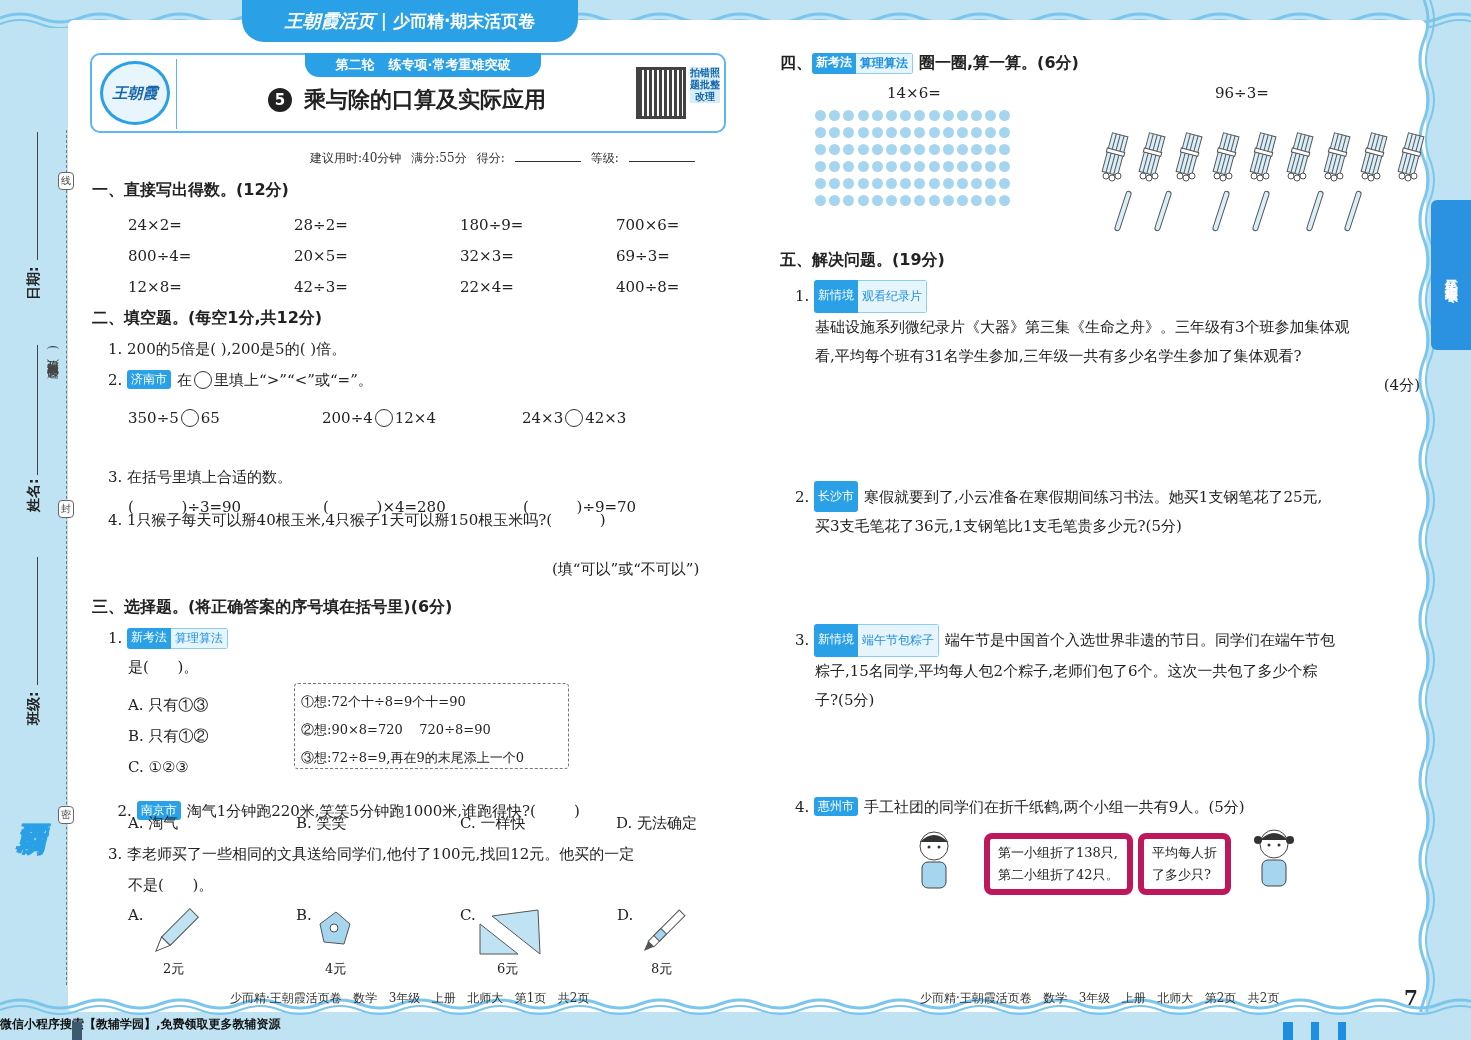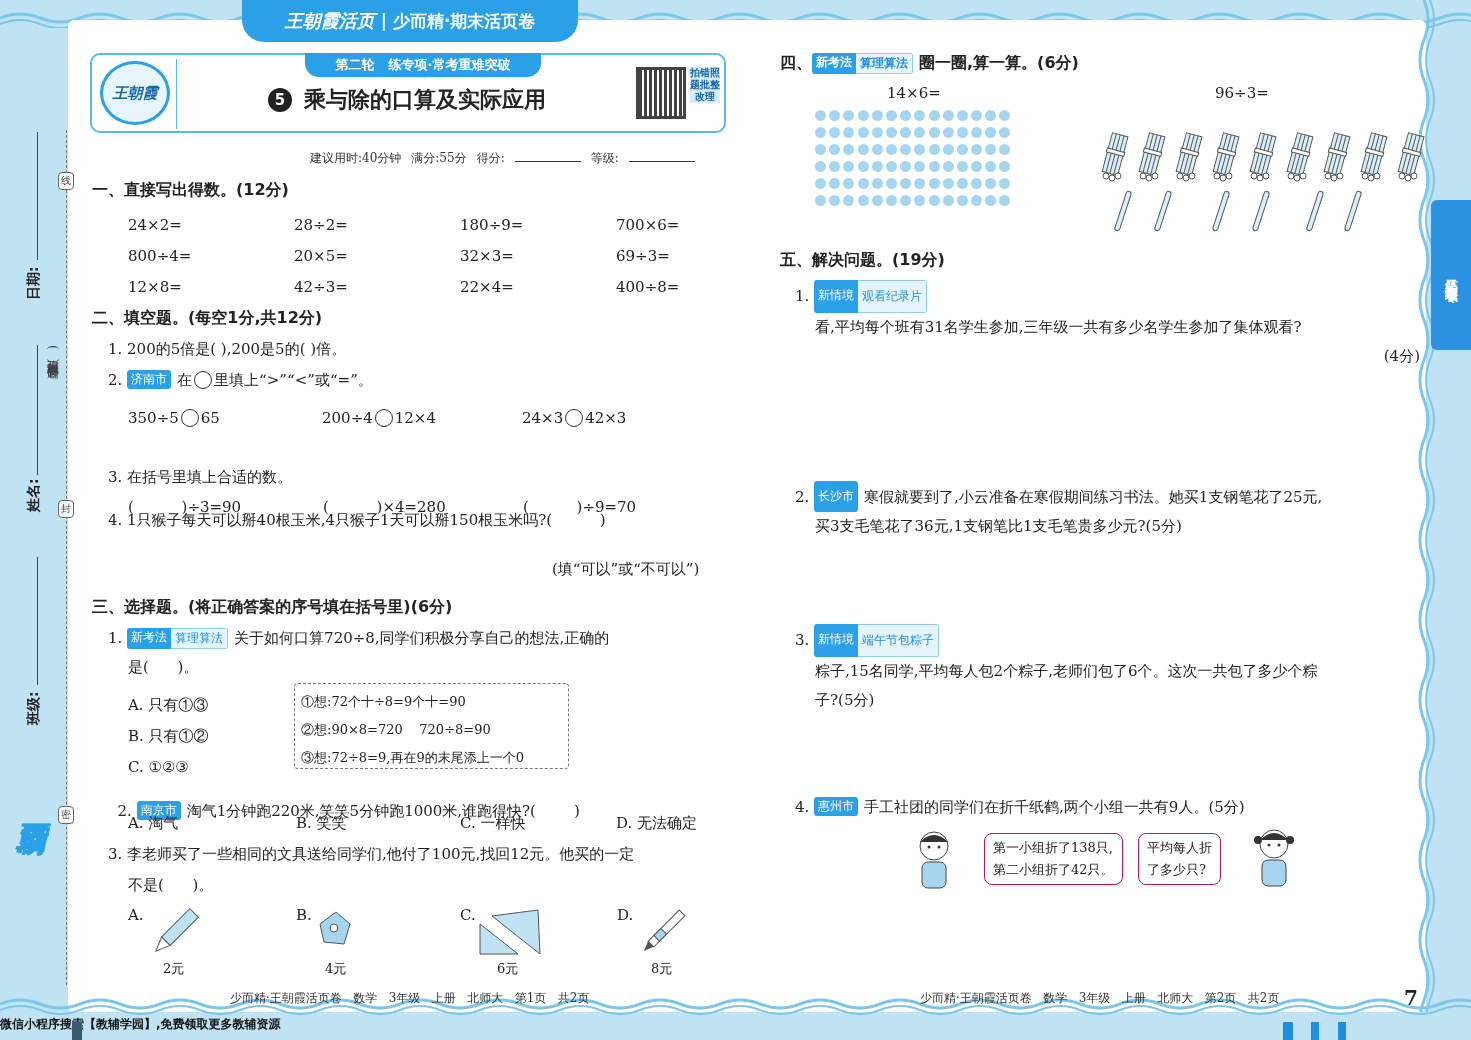--- a/index.html
+++ b/index.html
@@ -115,21 +115,21 @@
   .binding-line { position: absolute; left: 66px; top: 130px; width: 0; height: 855px; border-left: 1px dashed #777; }
   .binding-mark { position: absolute; left: 58px; width: 16px; height: 18px; border: 1px solid #666; border-radius: 4px; background: #fff; font-size: 10px; text-align: center; line-height: 16px; color: #444; }
   .vert-label { position: absolute; font-size: 14px; font-weight: bold; transform: rotate(-90deg); transform-origin: left top; white-space: nowrap; font-family: "DejaVu Sans", "Liberation Sans", sans-serif; }
   .vert-rule { position: absolute; left: 37px; width: 1px; background: #444; }
   .vert-note { position: absolute; left: 44px; top: 345px; writing-mode: vertical-rl; font-size: 12px; color: #444; letter-spacing: 1px; }
   .side-brand { position: absolute; left: 14px; top: 800px; writing-mode: vertical-rl; color: #2aa0e6; font-size: 30px; font-weight: bold; font-style: italic; letter-spacing: 0; line-height: 34px; }
 
   .page-footer { position: absolute; font-size: 12px; color: #333; }
   .page-num { position: absolute; left: 1404px; top: 986px; font-size: 20px; font-weight: bold; }
 
-  .bubble { position: absolute; border: 1px solid #be185d; border-radius: 8px; background: #fff; font-size: 13px; line-height: 22px; padding: 3px 8px; }
+  .bubble { position: absolute; border: 6px solid #be185d; border-radius: 8px; background: #fff; font-size: 13px; line-height: 22px; padding: 3px 8px; }
   .kid { position: absolute; width: 48px; height: 62px; }
 </style>
 </head>
 <body>
 
 <svg class="wave-top" viewBox="0 0 1471 28" preserveAspectRatio="none">
   <path d="M0 18 Q20 10 40 18 T80 18 T120 18 T160 18 T200 18 T240 18 T280 18 T320 18 T360 18 T400 18 T440 18 T480 18 T520 18 T560 18 T600 18 T640 18 T680 18 T720 18 T760 18 T800 18 T840 18 T880 18 T920 18 T960 18 T1000 18 T1040 18 T1080 18 T1120 18 T1160 18 T1200 18 T1240 18 T1280 18 T1320 18 T1360 18 T1400 18 T1440 18 T1480 18" stroke="#7cc6ec" stroke-width="3" fill="none"></path>
   <path d="M0 24 Q20 16 40 24 T80 24 T120 24 T160 24 T200 24 T240 24 T280 24 T320 24 T360 24 T400 24 T440 24 T480 24 T520 24 T560 24 T600 24 T640 24 T680 24 T720 24 T760 24 T800 24 T840 24 T880 24 T920 24 T960 24 T1000 24 T1040 24 T1080 24 T1120 24 T1160 24 T1200 24 T1240 24 T1280 24 T1320 24 T1360 24 T1400 24 T1440 24 T1480 24" stroke="#7cc6ec" stroke-width="2" fill="none"></path>
 </svg>
 
@@ -239,21 +239,21 @@
 </div>
 <div class="abs q" style="left:108px;top:511px;white-space:pre">4. 1只猴子每天可以掰40根玉米,4只猴子1天可以掰150根玉米吗?(          )</div>
 <div class="abs q" style="left:552px;top:560px">(填“可以”或“不可以”)</div>
 
 <div class="abs sec-title sans" style="left:92px;top:597px">三、选择题。(将正确答案的序号填在括号里)(6分)</div>
 <div class="abs q" style="left:108px;top:628px;white-space:nowrap">
   <span>1.</span>
   <span class="tag">
       <span class="a">新考法</span>
       <span class="b">算理算法</span>
-    </span><span>关于如何口算720÷8,同学们积极分享自己的想法,正确的</span>
+    </span>
 </div>
 <div class="abs q" style="left:128px;top:658px;white-space:pre">是(      )。</div>
 <div class="abs q" style="left:128px;top:690px;line-height:31px">
   <div>A. 只有①③</div>
   <div>B. 只有①②</div>
   <div>C. ①②③</div>
 </div>
 <div class="dashed-box">
   <div>①想:72个十÷8=9个十=90</div>
   <div style="white-space:pre">②想:90×8=720    720÷8=90</div>
@@ -520,38 +520,39 @@
     <div class="single" style="left: 240px; top: 0px;"></div>
   </div>
 
 <div class="abs sec-title sans" style="left:780px;top:250px">五、解决问题。(19分)</div>
 
 <div class="abs q" style="left:795px;top:280px;width:625px;line-height:29px">
   <div style="white-space:nowrap"><span>1.</span> <span class="tag">
         <span class="a">新情境</span>
         <span class="b">观看纪录片</span>
       </span></div>
+  <div style="padding-left:20px;white-space:nowrap">基础设施系列微纪录片《大器》第三集《生命之舟》。三年级有3个班参加集体观</div>
   <div style="padding-left:20px;white-space:nowrap">看,平均每个班有31名学生参加,三年级一共有多少名学生参加了集体观看?</div>
   <div style="text-align:right">(4分)</div>
 </div>
 <div class="abs" style="left:815px;top:400px;width:600px;height:75px"></div>
 
 <div class="abs q" style="left:795px;top:481px;width:625px;line-height:29px">
   <div style="white-space:nowrap"><span>2.</span> <span class="tag">
         <span class="a">长沙市</span>
       </span><span>寒假就要到了,小云准备在寒假期间练习书法。她买1支钢笔花了25元,</span></div>
   <div style="padding-left:20px;white-space:nowrap">买3支毛笔花了36元,1支钢笔比1支毛笔贵多少元?(5分)</div>
 </div>
 <div class="abs" style="left:815px;top:545px;width:600px;height:75px"></div>
 
 <div class="abs q" style="left:795px;top:624px;width:625px;line-height:29px">
   <div style="white-space:nowrap"><span>3.</span> <span class="tag">
         <span class="a">新情境</span>
         <span class="b">端午节包粽子</span>
-      </span></div>
+      </span><span>端午节是中国首个入选世界非遗的节日。同学们在端午节包</span></div>
   <div style="padding-left:20px;white-space:nowrap">粽子,15名同学,平均每人包2个粽子,老师们包了6个。这次一共包了多少个粽</div>
   <div style="padding-left:20px;white-space:nowrap">子?(5分)</div>
 </div>
 <div class="abs" style="left:815px;top:715px;width:600px;height:75px"></div>
 
 <div class="abs q" style="left:795px;top:797px;white-space:nowrap">
   <span>4.</span> <span class="tag">
       <span class="a">惠州市</span>
     </span><span>手工社团的同学们在折千纸鹤,两个小组一共有9人。(5分)</span>
 </div>

